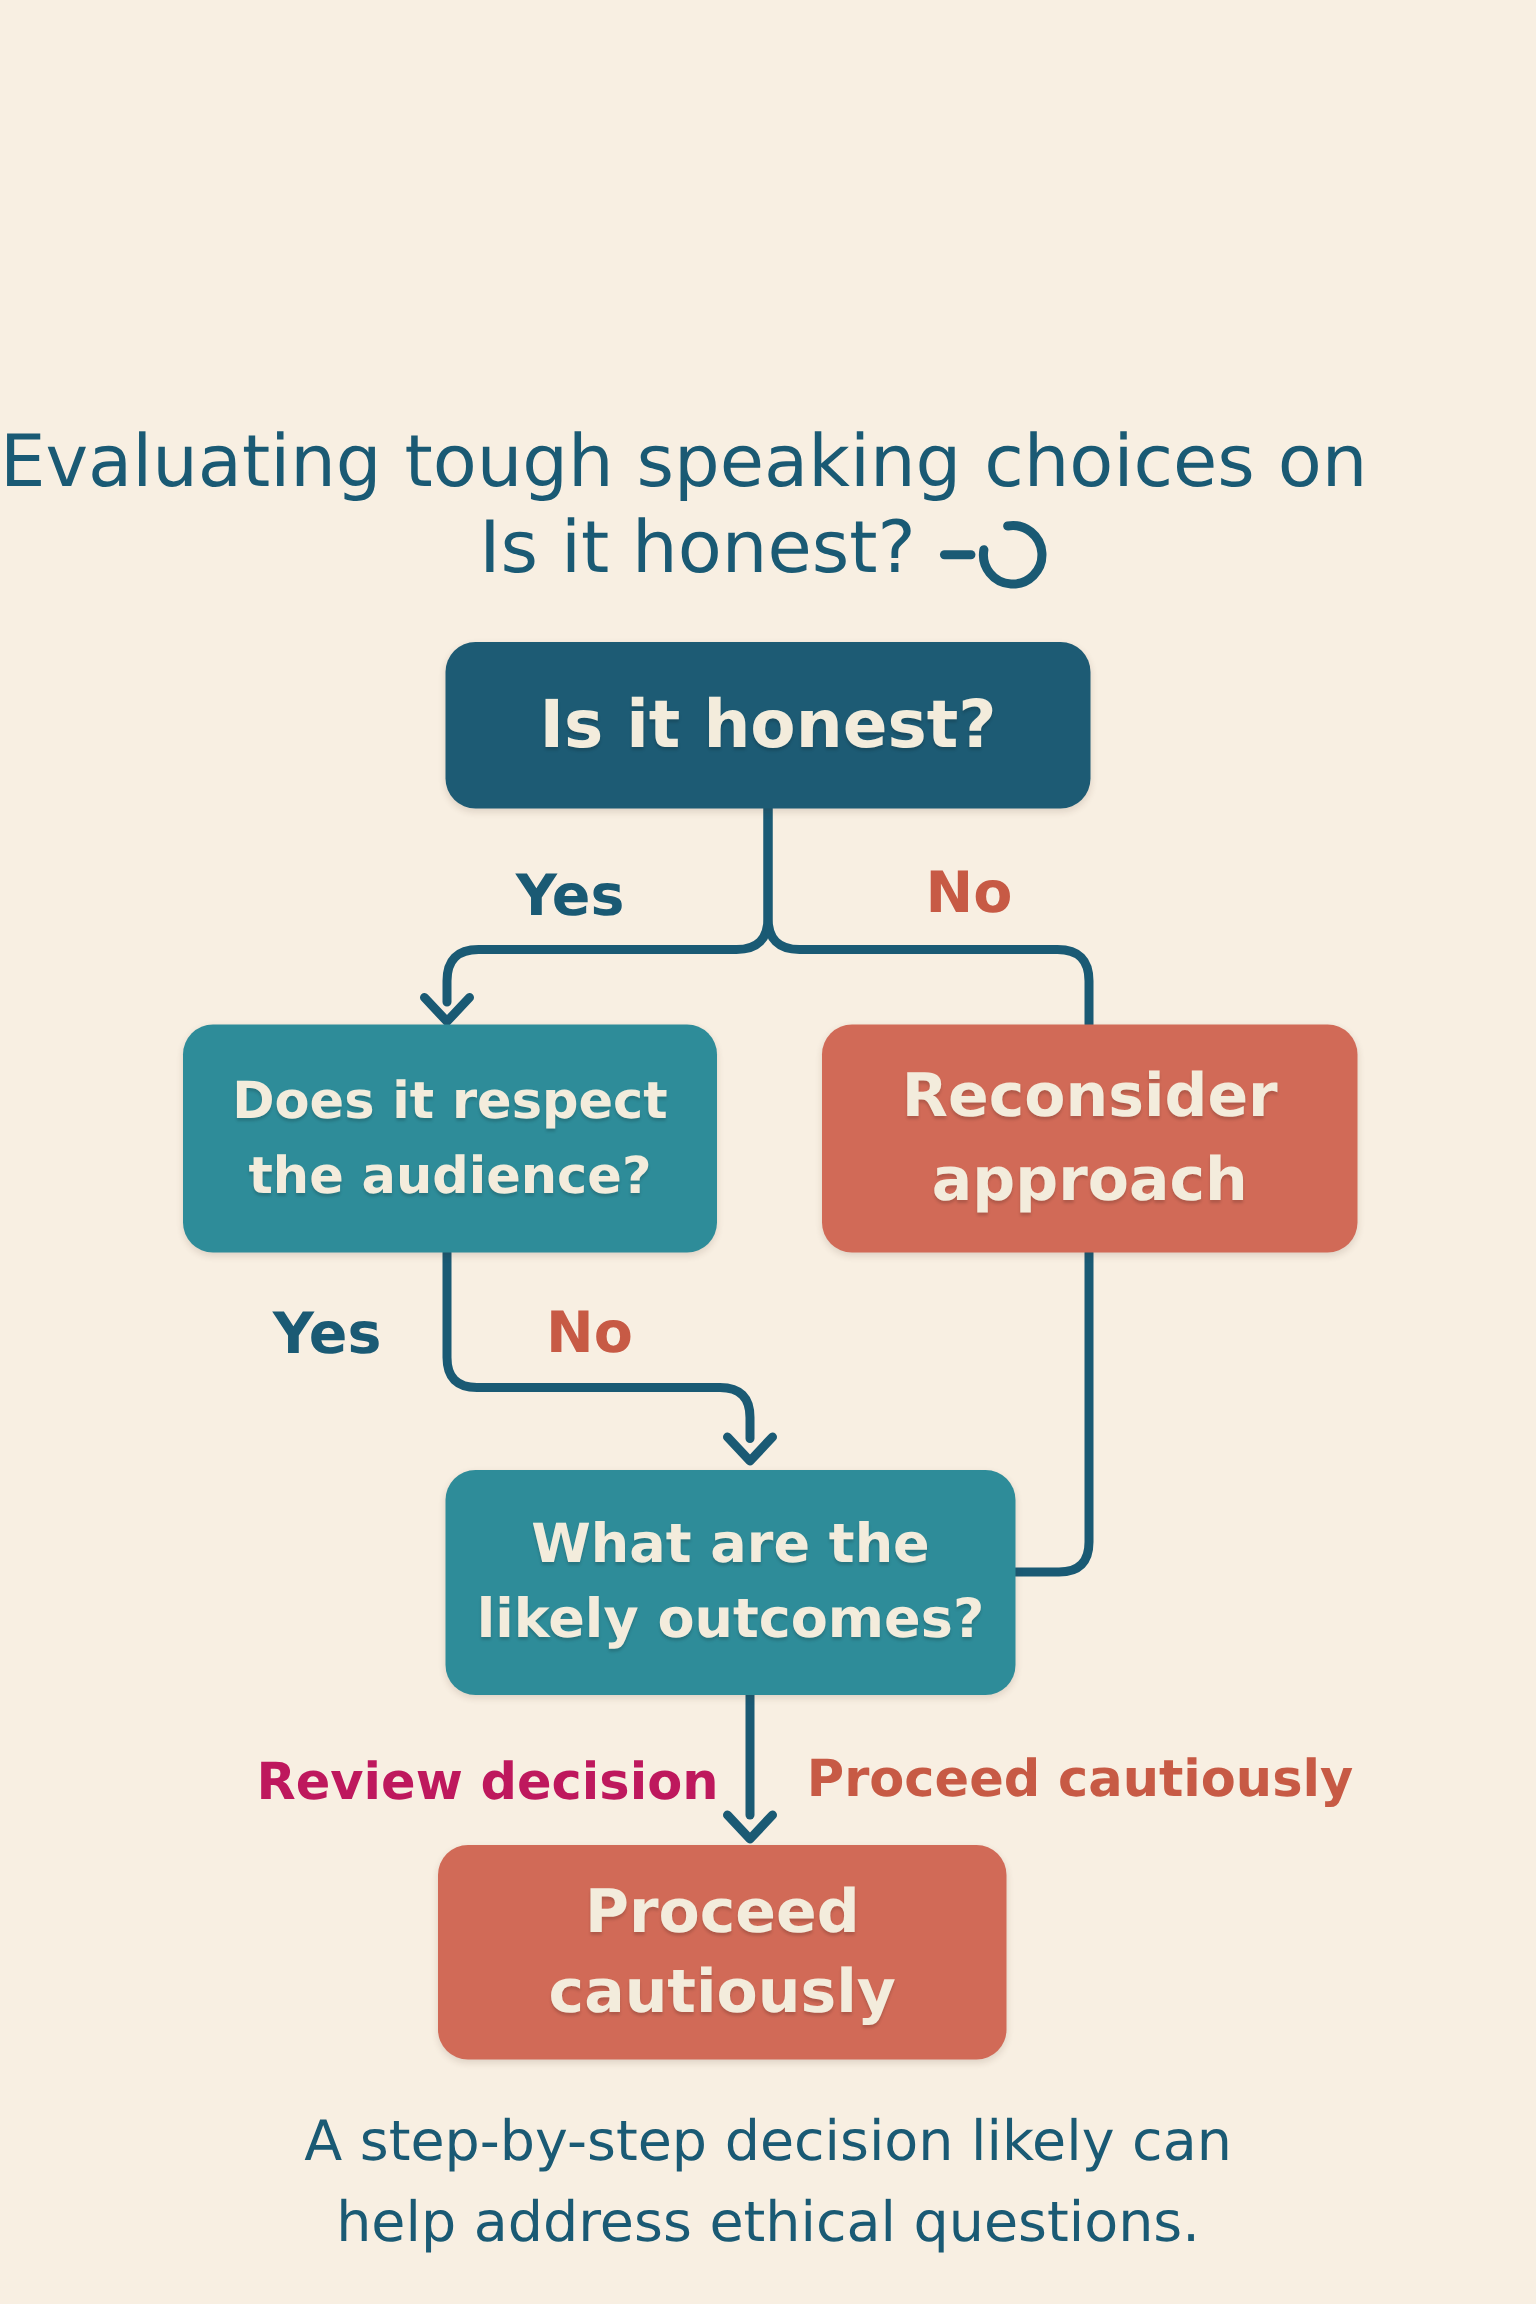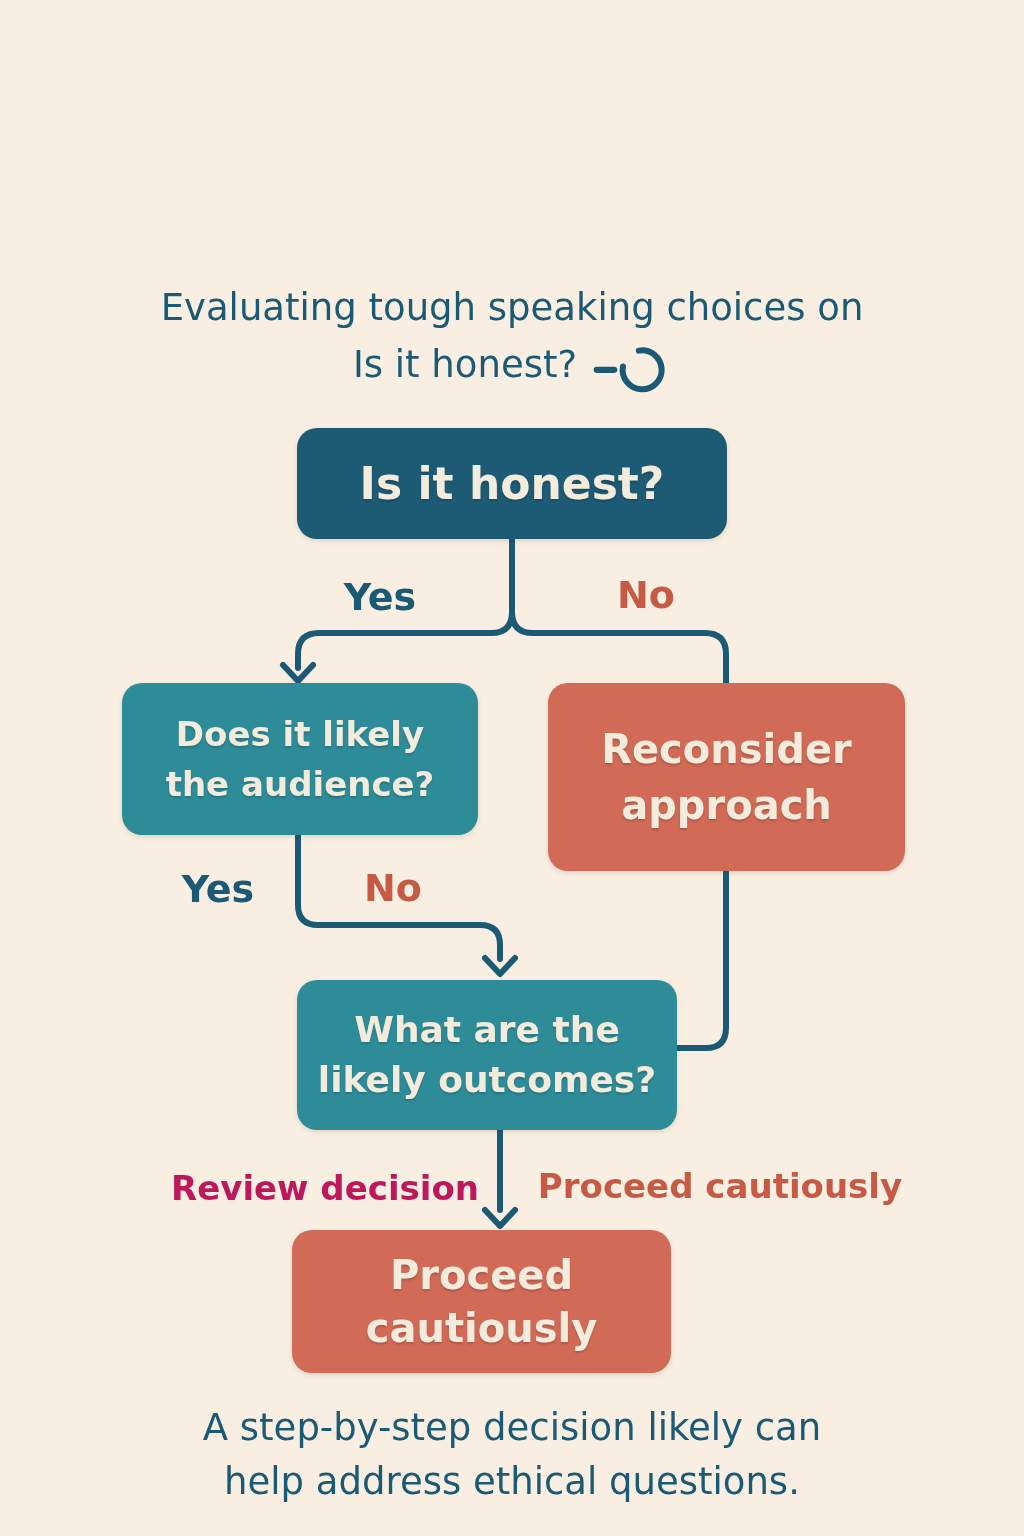--- a/index.html
+++ b/index.html
@@ -13,40 +13,40 @@
   }
   
   .title{
     position:absolute;left:0;top:64px;width:100%;
     margin:0;text-align:center;
     font-size:71px;font-weight:bold;letter-spacing:-1px;
     line-height:89px;color:var(--ink,#1a5a74);
   }
   .subtitle{
     position:absolute;left:0;top:280px;width:100%;
-    text-align:center;font-size:37px;line-height:56px;
+    text-align:left;font-size:48px;line-height:56px;
     color:var(--ink,#1a5a74);font-weight:500;
   }
   .subtitle-row2{
     display:flex;align-items:center;justify-content:center;gap:14px;
   }
   .loop-icon{display:block;margin-top:6px;}
   
   .edges{position:absolute;left:0;top:0;z-index:1;}
   
   .node{
     position:absolute;z-index:2;border-radius:20px;
     display:flex;flex-direction:column;align-items:center;justify-content:center;
     color:var(--box-text,#f3ecdc);font-weight:bold;text-align:center;
     box-shadow:0 2px 5px rgba(70,45,25,.14);
     text-shadow:0 2px 2px rgba(0,0,0,.16);
   }
   #node-honest    {left:297px;top:428px;width:430px;height:111px;font-size:44px;}
   #node-audience  {left:122px;top:683px;width:356px;height:152px;font-size:34px;line-height:50px;}
-  #node-reconsider{left:548px;top:683px;width:357px;height:188px;font-size:40px;line-height:56px;}
+  #node-reconsider{left:548px;top:683px;width:357px;height:152px;font-size:40px;line-height:56px;}
   #node-outcomes  {left:297px;top:980px;width:380px;height:150px;font-size:36px;line-height:50px;}
   #node-proceed   {left:292px;top:1230px;width:379px;height:143px;font-size:40px;line-height:53px;}
   
   .edge-label{
     position:absolute;z-index:3;transform:translate(-50%,-50%);
     font-weight:bold;white-space:nowrap;
   }
   #label-yes1{left:380px;top:597px;font-size:38px;}
   #label-no1 {left:646px;top:595px;font-size:38px;}
   #label-yes2{left:218px;top:889px;font-size:38px;}
@@ -90,21 +90,21 @@
       <path d="M500 1130 V1210"></path>
       <path d="M485 1210 L500 1226 L515 1210"></path>
     </g>
   </svg>
 
   <div class="node" id="node-honest" style="background: rgb(29, 91, 116);">
     <span>Is it honest?</span>
   </div>
 
   <div class="node" id="node-audience" style="background: rgb(46, 140, 153);">
-    <span>Does it likely</span>
+    <span>Does it respect</span>
     <span>the audience?</span>
   </div>
 
   <div class="node" id="node-reconsider" style="background: rgb(209, 106, 87);">
     <span>Reconsider</span>
     <span>approach</span>
   </div>
 
   <div class="node" id="node-outcomes" style="background: rgb(46, 140, 153);">
     <span>What are the</span>

